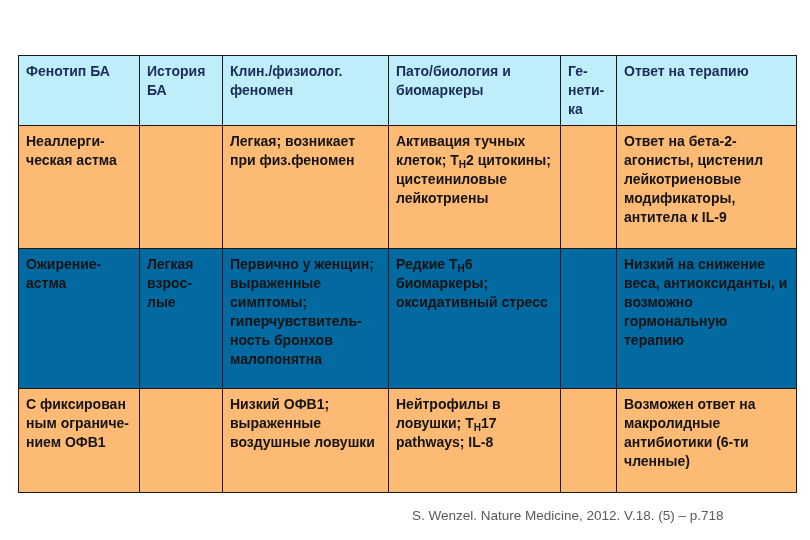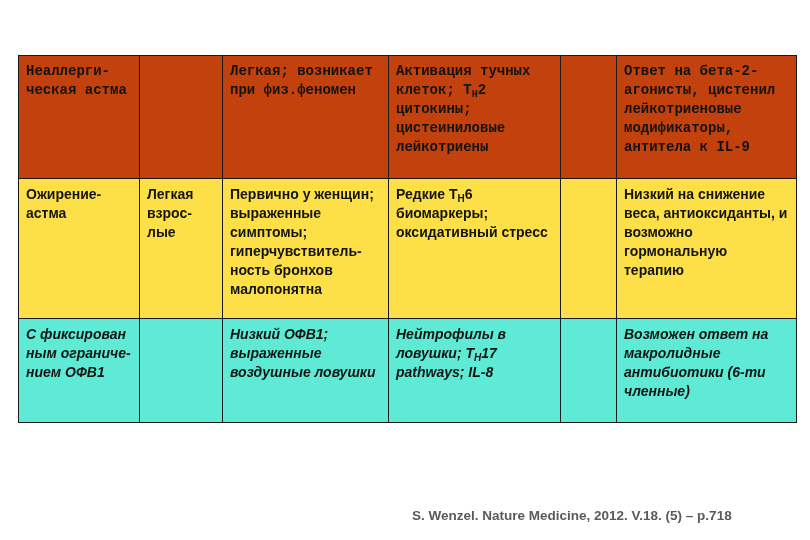--- a/index.html
+++ b/index.html
@@ -10,42 +10,50 @@
   table.pheno {
     position: absolute; left: 18px; top: 55px; width: 778px;
     border-collapse: collapse; table-layout: fixed;
   }
   table.pheno td, table.pheno th {
     border: 1.5px solid #1a1a1a; vertical-align: top; text-align: left;
     padding: 6px 7px; font-size: 14px; line-height: 19px; font-weight: bold;
     color: #141414;
   }
   table.pheno th { background: #bdeefa; color: #1d2b5a; font-weight: bold; height: 52px; }
-  tr.r1 td { background: #c2410c; height: 110px; font-family: Liberation Mono, monospace; }
-  tr.r2 td { background: #fde047; height: 127px; }
-  tr.r3 td { background: #5eead4; height: 91px; font-style: italic; }
+  tr.r1 td { background: #fdba74; height: 110px; }
+  tr.r2 td { background: #0369a1; height: 127px; }
+  tr.r3 td { background: #fdba74; height: 91px; }
   sub { font-size: 10px; vertical-align: -3px; line-height: 0; }
   .cite {
-    position: absolute; left: 412px; top: 508px; font-size: 13.5px; font-weight: bold;
+    position: absolute; left: 412px; top: 508px; font-size: 13.5px; font-weight: normal;
     color: #5a5a5a;
   }
 </style>
 </head>
 <body>
 
 <table class="pheno">
   <colgroup>
     <col style="width:121px">
       <col style="width:83px">
       <col style="width:166px">
     <col style="width:172px">
       <col style="width:56px">
       <col style="width:180px">
   </colgroup>
   <tbody>
+      <tr>
+    <th>Фенотип БА</th>
+    <th>История БА</th>
+    <th>Клин./физиолог. феномен</th>
+    <th>Пато/биология и биомаркеры</th>
+    <th>Ге- нети- ка</th>
+    <th>Ответ на терапию</th>
+  </tr>
   <tr class="r1">
     <td>Неаллерги- ческая астма</td>
     <td></td>
     <td>Легкая; возникает при физ.феномен</td>
     <td><span>Активация тучных клеток; T</span><sub>H</sub><span>2 цитокины; цистеиниловые лейкотриены</span></td>
     <td></td>
     <td>Ответ на бета-2- агонисты, цистенил лейкотриеновые модификаторы, антитела к IL-9</td>
   </tr>
   <tr class="r2">
     <td>Ожирение- астма</td>

